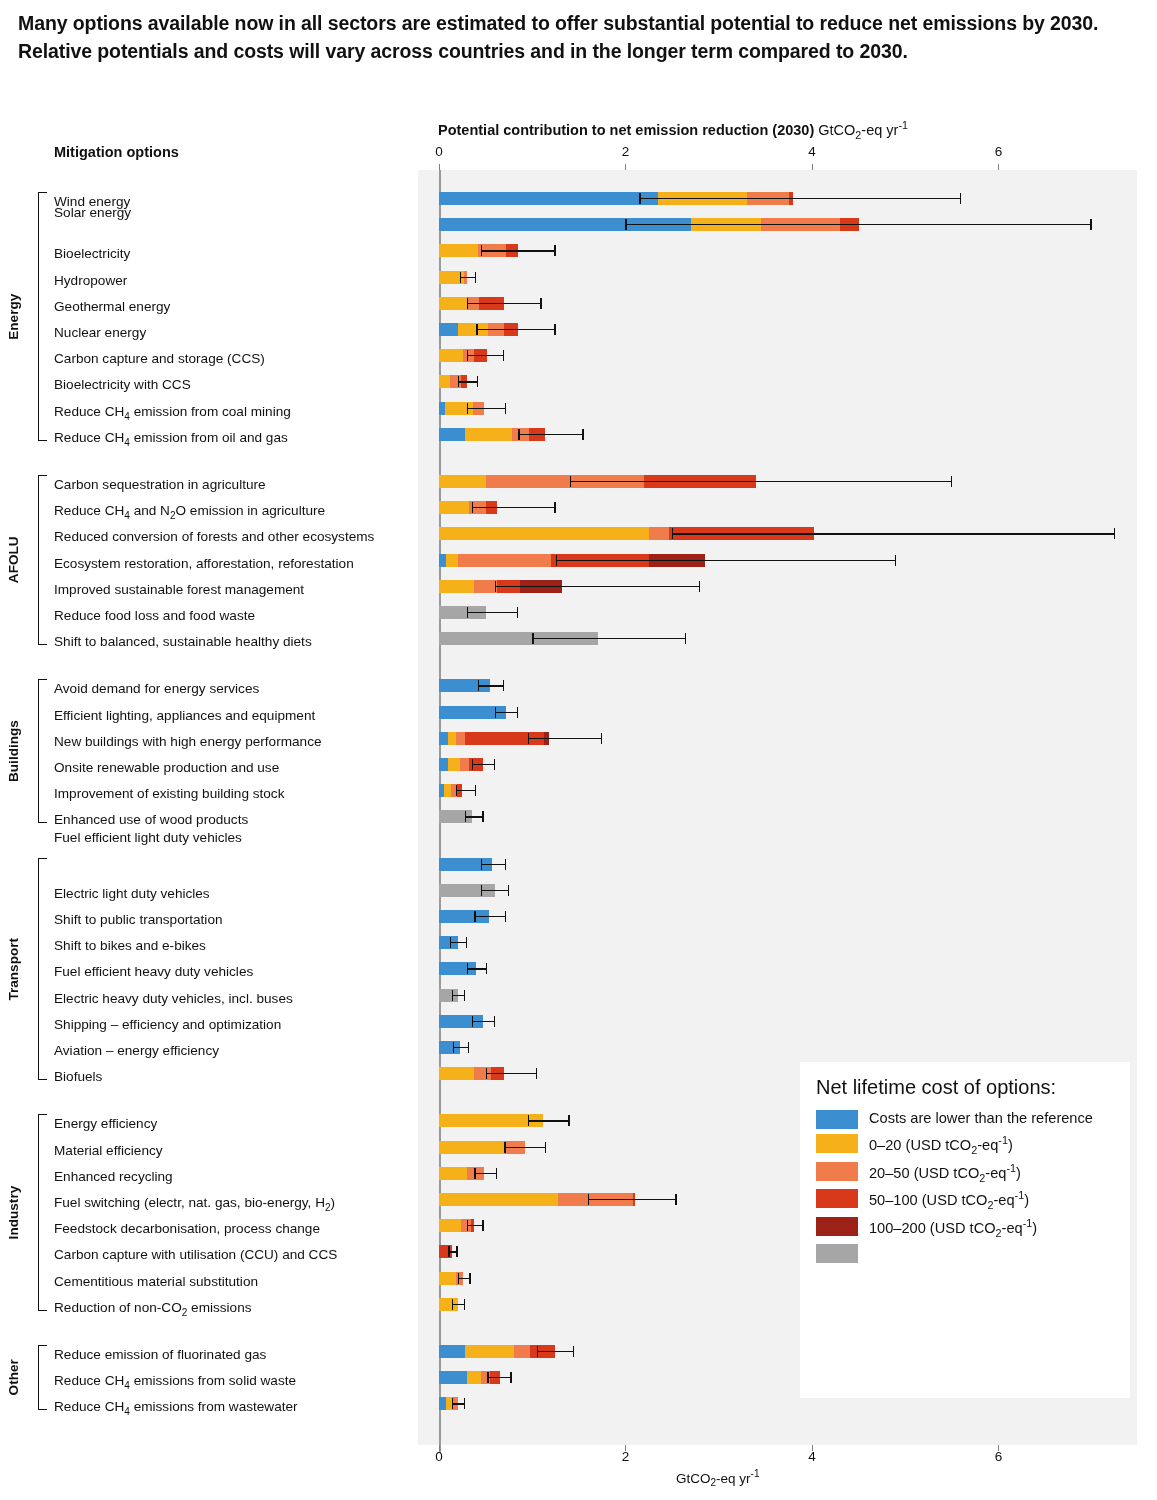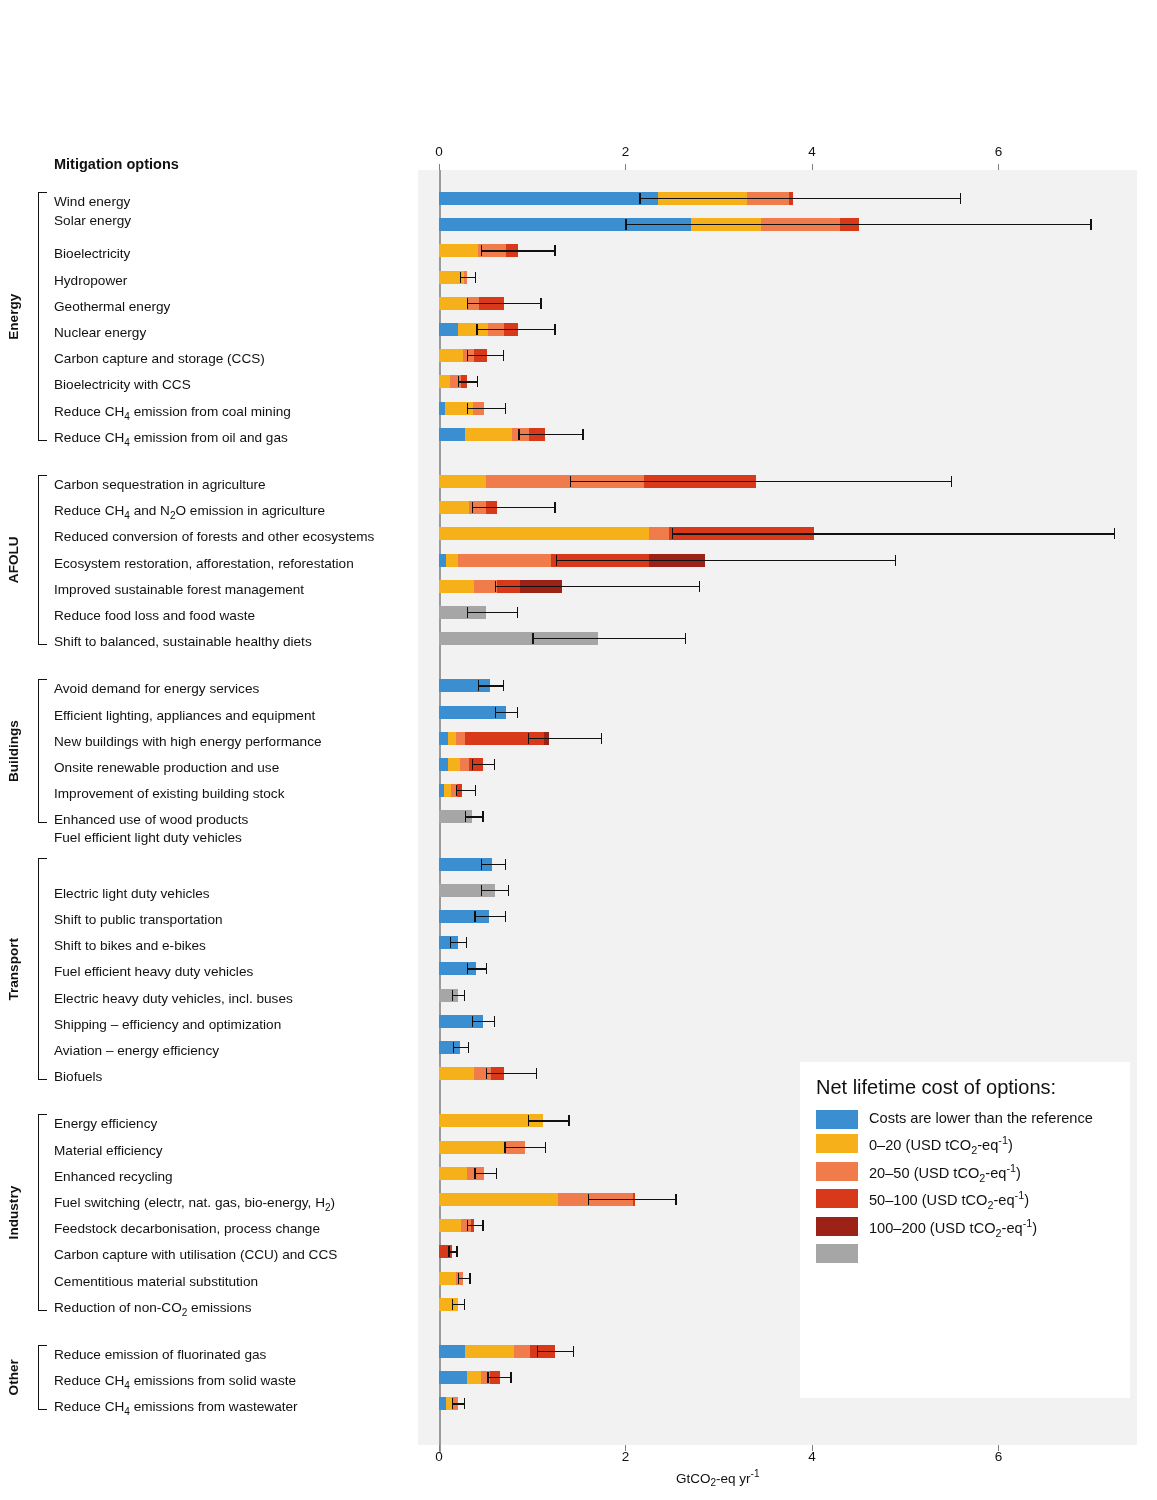--- a/index.html
+++ b/index.html
@@ -13,21 +13,21 @@
   .page{position:relative;width:1157px;height:1500px;overflow:hidden;}
 
   
   .title{
     position:absolute; left:18px; top:10px; width:1110px;
     font-size:19.5px; font-weight:bold; line-height:1.42; letter-spacing:-0.1px;
   }
 
   
   .mitigation-head{
-    position:absolute; left:54px; top:156px;
+    position:absolute; left:54px; top:144px;
     font-size:14.5px; font-weight:bold;
   }
   .axis-title-top{
     position:absolute; left:438px; top:119px;
     font-size:14.5px; font-weight:bold; white-space:nowrap;
   }
   .axis-title-top .unit{font-weight:normal;}
   .axis-title-bottom{
     position:absolute; left:676px; top:1468px;
     font-size:13.5px; white-space:nowrap;
@@ -95,23 +95,28 @@
   .uncsw .c{position:absolute; top:4px; width:1.3px; height:11px; background:#111;}
   .uncsw .c.a{left:2px;} .uncsw .c.b{right:2px;}
   sub{font-size:0.74em;}
   sup{font-size:0.74em;}
 </style>
 </head>
 <body>
 
 <div class="page">
 
+  <div class="title">Many options available now in all sectors are estimated to offer substantial potential to reduce net emissions by 2030. Relative potentials and costs will vary across countries and in the longer term compared to 2030.</div>
 
   <div class="mitigation-head">Mitigation options</div>
 
+  <div class="axis-title-top">
+    <span>Potential contribution to net emission reduction (2030)</span>
+    <span class="unit">GtCO<sub>2</sub>-eq yr<sup>-1</sup></span>
+  </div>
 
   <div class="gridlabels-top" id="gl-top">
       <div class="gl" style="left: 21px;">0</div>
       <div class="gl" style="left: 207.486px;">2</div>
       <div class="gl" style="left: 393.973px;">4</div>
       <div class="gl" style="left: 580.459px;">6</div>
     </div>
   <div class="tickwrap-top" id="tk-top">
       <div class="tick" style="left: 21px;"></div>
       <div class="tick" style="left: 207.486px;"></div>
@@ -119,21 +124,21 @@
       <div class="tick" style="left: 580.459px;"></div>
     </div>
 
   <div class="plot"></div>
 
   <div class="zeroline" id="zl" style="left: 439px;"></div>
   <div class="zeroline ext" id="zle" style="left: 439px;"></div>
 
   <div class="rowlabels" id="rowlabels">
       <div class="rowlabel" style="top: 25px;">Wind energy</div>
-      <div class="rowlabel" style="top: 44px;">Solar energy</div>
+      <div class="rowlabel" style="top: 36px;">Solar energy</div>
       <div class="rowlabel" style="top: 77.4px;">Bioelectricity</div>
       <div class="rowlabel" style="top: 103.6px;">Hydropower</div>
       <div class="rowlabel" style="top: 129.8px;">Geothermal energy</div>
       <div class="rowlabel" style="top: 156px;">Nuclear energy</div>
       <div class="rowlabel" style="top: 182.2px;">Carbon capture and storage (CCS)</div>
       <div class="rowlabel" style="top: 208.4px;">Bioelectricity with CCS</div>
       <div class="rowlabel" style="top: 234.6px;">Reduce CH<sub>4</sub> emission from coal mining</div>
       <div class="rowlabel" style="top: 260.8px;">Reduce CH<sub>4</sub> emission from oil and gas</div>
       <div class="rowlabel" style="top: 308px;">Carbon sequestration in agriculture</div>
       <div class="rowlabel" style="top: 334.2px;">Reduce CH<sub>4</sub> and N<sub>2</sub>O emission in agriculture</div>

